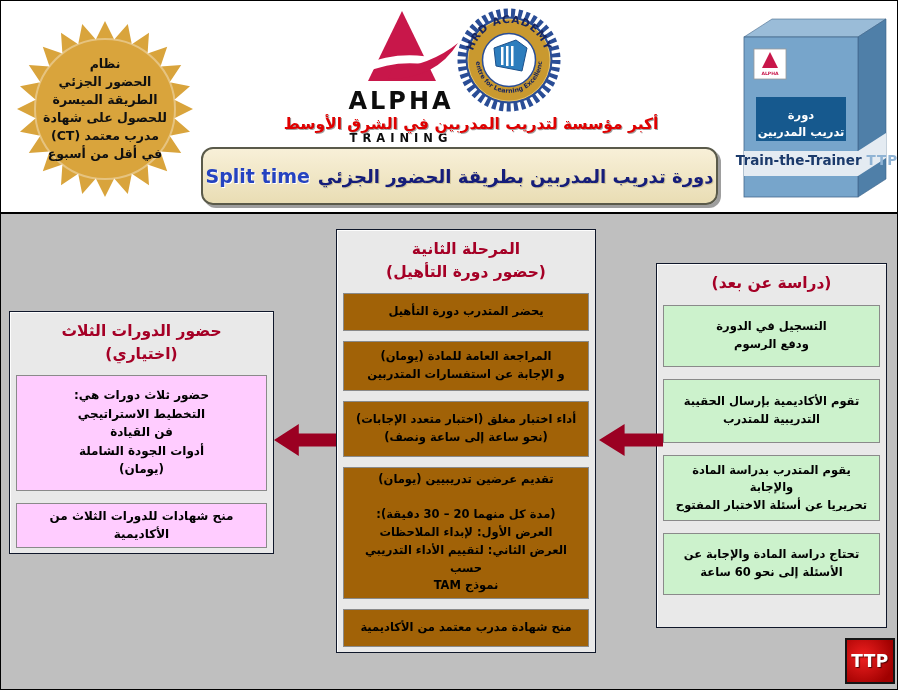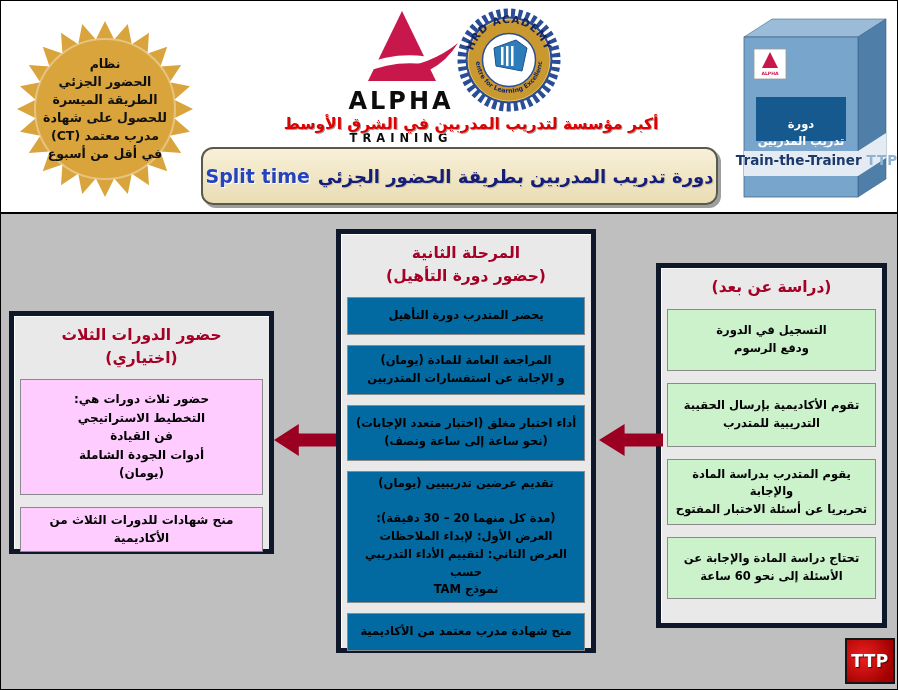--- a/index.html
+++ b/index.html
@@ -44,49 +44,49 @@
     direction:rtl; box-sizing:border-box; white-space:nowrap;
   }
   .title-ar { color:#151d7a; font-weight:bold; font-size:18px; text-shadow:1px 1px 0 #cfc49a; }
   .title-en { color:#2543c0; font-weight:bold; font-size:19px; margin-right:8px;
               text-shadow:1px 1px 0 #ffffff; }
 
   
   .product { position:absolute; left:735px; top:10px; width:158px; height:196px; }
   .product svg { position:absolute; left:0; top:0; }
   .product-title {
-    position:absolute; left:20px; top:101px; width:90px; height:42px;
+    position:absolute; left:20px; top:92px; width:90px; height:42px;
     display:flex; align-items:center; justify-content:center; text-align:center;
     color:#ffffff; font-weight:bold; font-size:11.5px; line-height:1.5;
     direction:rtl; white-space:pre-line;
   }
   .product-stripe {
     position:absolute; left:8px; top:141px; width:146px; height:24px;
     display:flex; justify-content:center; gap:5px; white-space:nowrap;
   }
   .stripe-text { color:#1b3a6b; font-weight:bold; font-size:13.5px; }
   .stripe-ttp  { color:#8fb3d4; font-weight:bold; font-size:13.5px; letter-spacing:1px; }
 
   
   .panel {
-    position:absolute; background:#e9e9e9; border:5px solid #0f172a;
+    position:absolute; background:#e9e9e9; border:1px solid #0f172a;
     box-shadow:1px 1px 0 #fdfdfd inset; padding:6px; box-sizing:border-box;
     display:flex; flex-direction:column; align-items:center;
   }
   .panel-head { text-align:center; direction:rtl; line-height:1.5; margin-top:2px; }
   .panel-title, .panel-sub { color:#a50026; font-weight:bold; font-size:15.5px; }
 
   .fbox {
     width:100%; border:1px solid #8a8a8a; box-sizing:border-box;
     display:flex; align-items:center; justify-content:center; text-align:center;
     direction:rtl; font-weight:bold; color:#000; line-height:1.55;
     white-space:pre-line; padding:3px 5px; flex:none;
   }
   .green  { background:#ccf2cc; }
-  .yellow { background:#0369a1; }
+  .yellow { background:#a16207; }
   .pink   { background:#ffccff; }
 
   .stage1 { left:655px; top:262px; width:231px; height:365px; }
   .stage1 .fbox { font-size:11.5px; }
   .stage2 { left:335px; top:228px; width:260px; height:424px; }
   .stage2 .fbox { font-size:11.5px; }
   .stage3 { left:8px;   top:310px; width:265px; height:243px; }
   .stage3 .fbox { font-size:12px; }
 
   .arrow {

